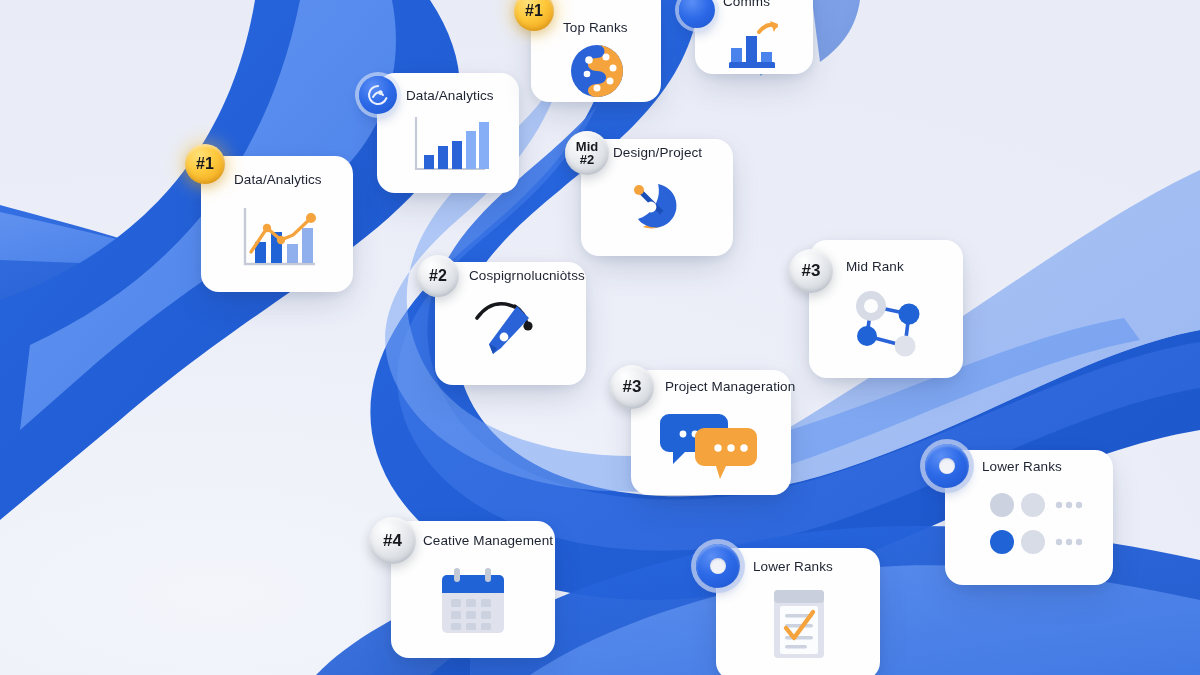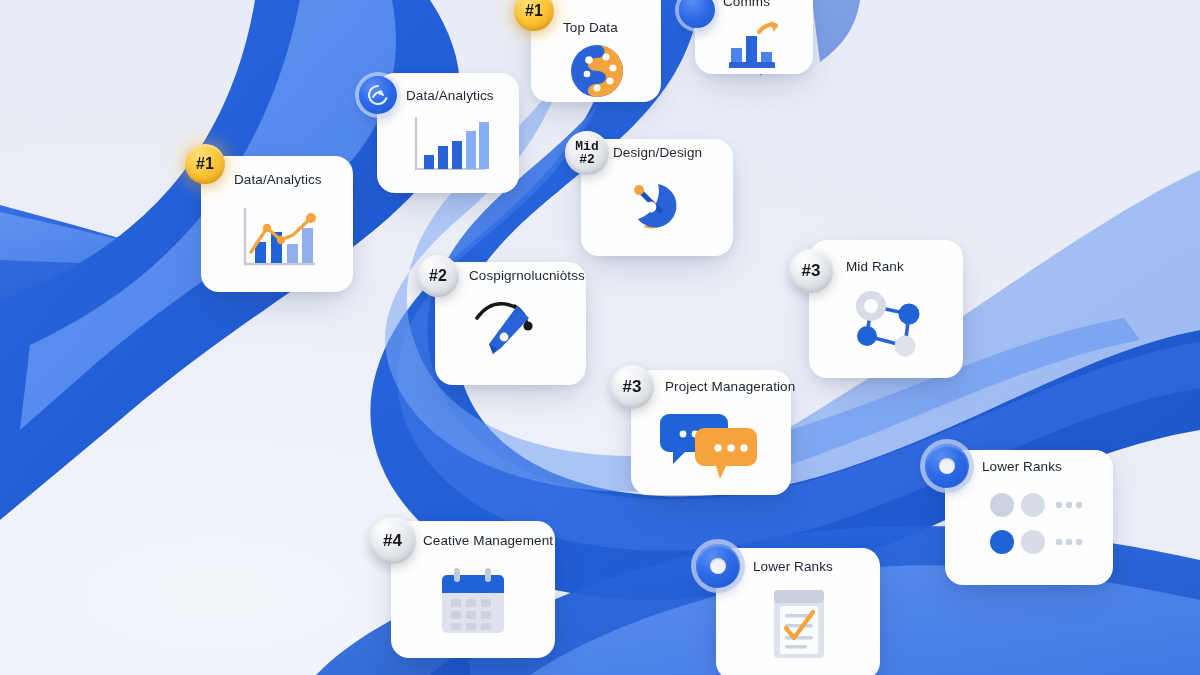--- a/index.html
+++ b/index.html
@@ -196,21 +196,21 @@
       <svg width="22" height="22" viewBox="0 0 22 22">
         <path d="M11 2 a9 9 0 1 0 8.4 12.2" fill="none" stroke="#eaf0fd" stroke-width="2.1" stroke-linecap="round"></path>
         <path d="M6 13 q5 -8 10 -2" fill="none" stroke="#eaf0fd" stroke-width="2" stroke-linecap="round"></path>
         <circle cx="13.4" cy="8.6" r="2.3" fill="#eaf0fd"></circle>
       </svg>
 
     </div>
   </div>
 
   <div class="card" style="left:531px; top:-16px; width:130px; height:118px;">
-    <div class="card-title" style="left:32px; top:36px;">Top Data</div>
+    <div class="card-title" style="left:32px; top:36px;">Top Ranks</div>
     <div class="icon-wrap" style="left:37px; top:58px; width:58px; height:58px;">
       <svg width="58" height="58" viewBox="0 0 58 58">
         <circle cx="29" cy="29" r="26" fill="#2a63d8"></circle>
         <path d="M29 3 a26 26 0 0 1 0 52
                  c-12 0 -12 -13 0 -13
                  c12 0 12 -13 0 -13
                  c-12 0 -12 -13 0 -13
                  c10 0 10 -13 0 -13 Z" fill="#f5a33c"></path>
         <circle cx="21" cy="18" r="3.8" fill="#ffffff"></circle>
         <circle cx="19" cy="32" r="3.3" fill="#ffffff"></circle>
@@ -236,32 +236,32 @@
         <path d="M36 20 q8 -10 17 -6" fill="none" stroke="#f5a33c" stroke-width="4" stroke-linecap="round"></path>
         <path d="M47 9 L55 12 L51 20 Z" fill="#f5a33c"></path>
       </svg>
     </div>
     <div class="badge bluedisc" style="left:-16px; top:36px; width:36px; height:36px;">
       
     </div>
   </div>
 
   <div class="card" style="left:581px; top:139px; width:152px; height:117px;">
-    <div class="card-title" style="left:32px; top:6px;">Design/Design</div>
+    <div class="card-title" style="left:32px; top:6px;">Design/Project</div>
     <div class="icon-wrap" style="left:36px; top:30px; width:74px; height:74px;">
       <svg width="74" height="74" viewBox="0 0 74 74">
         <path d="M42 16 a22 22 0 1 1 -16 42 c14 -6 20 -26 16 -42 Z" fill="#f5a33c"></path>
         <path d="M41 15 a22 22 0 0 1 2 43 c-8 2 -18 -2 -22 -8 c14 -4 24 -20 20 -35 Z" fill="#2a63d8"></path>
         <path d="M23 22 L46 45" stroke="#1b4fb8" stroke-width="5" stroke-linecap="round"></path>
         <circle cx="22" cy="21" r="5" fill="#f5a33c"></circle>
         <circle cx="48" cy="47" r="5" fill="#2a63d8"></circle>
         <circle cx="34" cy="38" r="5.4" fill="#ffffff"></circle>
       </svg>
     </div>
-    <div class="badge silver badge-two-line" style="left:-16px; top:-8px; width:44px; height:44px;font-family:Liberation Mono, monospace;">
+    <div class="badge silver badge-two-line" style="left:-16px; top:-8px; width:44px; height:44px;">
       <div>
         <span>Mid</span>
         <span>#2</span>
       </div>
     </div>
   </div>
 
   <div class="card" style="left:435px; top:262px; width:151px; height:123px;">
     <div class="card-title" style="left:34px; top:6px;">Cospigrnolucniòtss</div>
     <div class="icon-wrap" style="left:36px; top:34px; width:78px; height:68px;">

